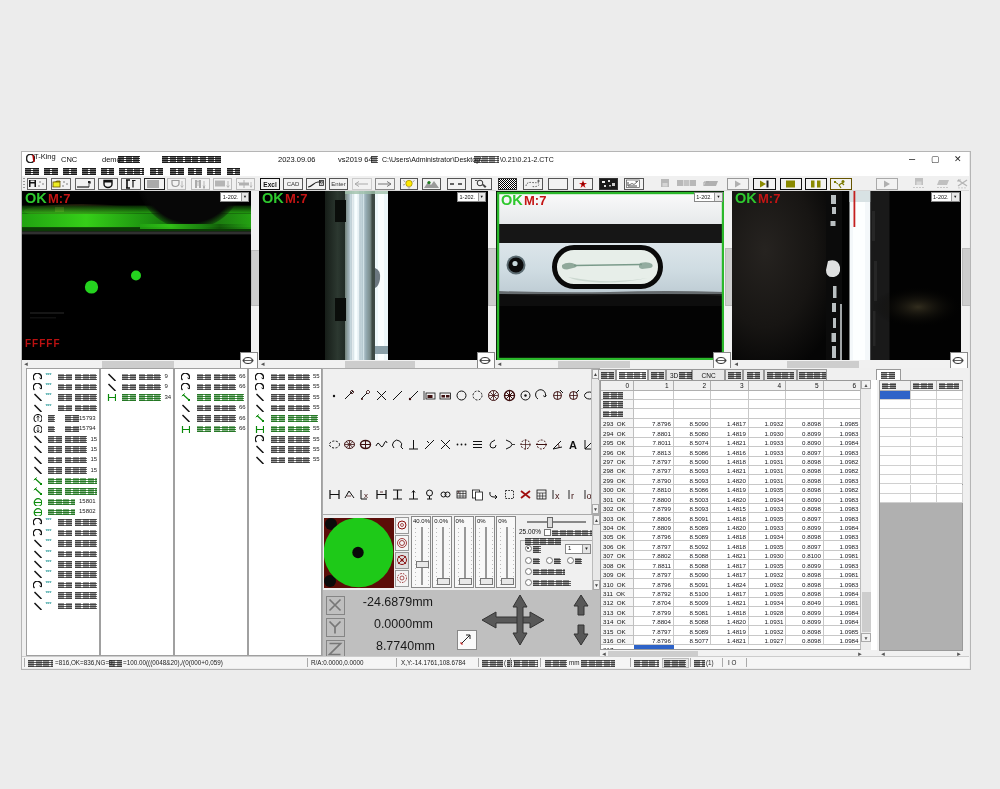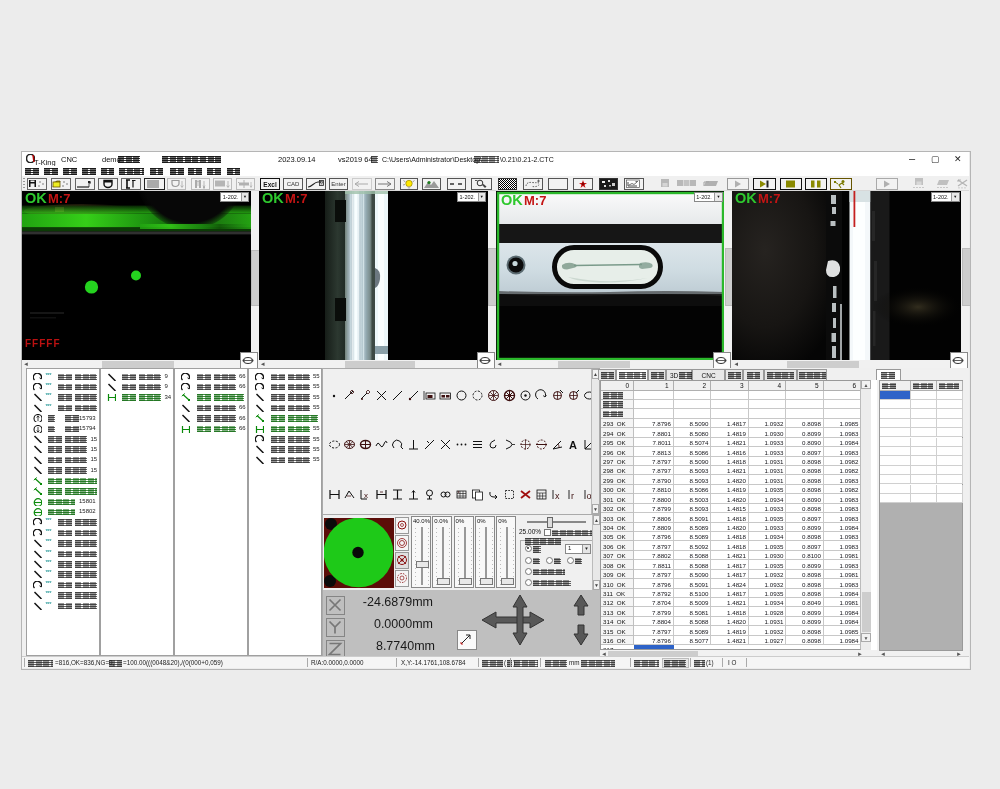--- a/index.html
+++ b/index.html
@@ -17,26 +17,26 @@
 </style></head>
 <body>
 
 <div class="a" id="win" style="left:22px;top:152px;width:947px;height:516px;background:#f0f0f0;"></div>
 
 <div class="a" style="left:22px;top:152px;width:947px;height:14px;background:#fff;font-size:7.5px;">
   <span class="a" style="left:4px;top:2px;width:9px;height:9px;"><svg width="9" height="9">
         <ellipse cx="4.5" cy="4.5" rx="4" ry="4.2" fill="none" stroke="#222" stroke-width="1.6"></ellipse>
         <path d="M7 1 L8 8" stroke="#b00" stroke-width="1.5"></path>
       </svg></span>
-  <span class="a" style="left:12px;top:6px;color:#111">T-King</span>
+  <span class="a" style="left:12px;top:0;color:#111">T-King</span>
     <span class="a" style="left:39px;top:3px;color:#111">CNC</span>
   <span class="a" style="left:80px;top:3px;color:#111">demo</span>
   <span class="zh zd a" style="left:95.5px;top:4px;width:22px"></span>
   <span class="zh zd a" style="left:140px;top:4px;width:59px"></span>
-  <span class="a" style="left:256px;top:3px;color:#111">2023.09.14</span>
+  <span class="a" style="left:256px;top:3px;color:#111">2023.09.06</span>
   <span class="a" style="left:316px;top:3px;color:#111">vs2019 64</span>
   <span class="zh a" style="left:349px;top:4px;width:7px"></span>
   <span class="a" style="left:360px;top:3.5px;color:#111;font-size:7px">C:\Users\Administrator\Desktop\</span>
   <span class="zh a" style="left:452px;top:4px;width:25px"></span>
   <span class="a" style="left:478px;top:3.5px;color:#111;font-size:7px">\0.21\0.21-2.CTC</span>
   <span class="a" style="left:887px;top:0px;color:#222;font-size:11px">–</span>
   <span class="a" style="left:909px;top:2px;color:#222;font-size:9px">▢</span>
   <span class="a" style="left:932px;top:2px;color:#222;font-size:9px">✕</span>
 </div>
 

